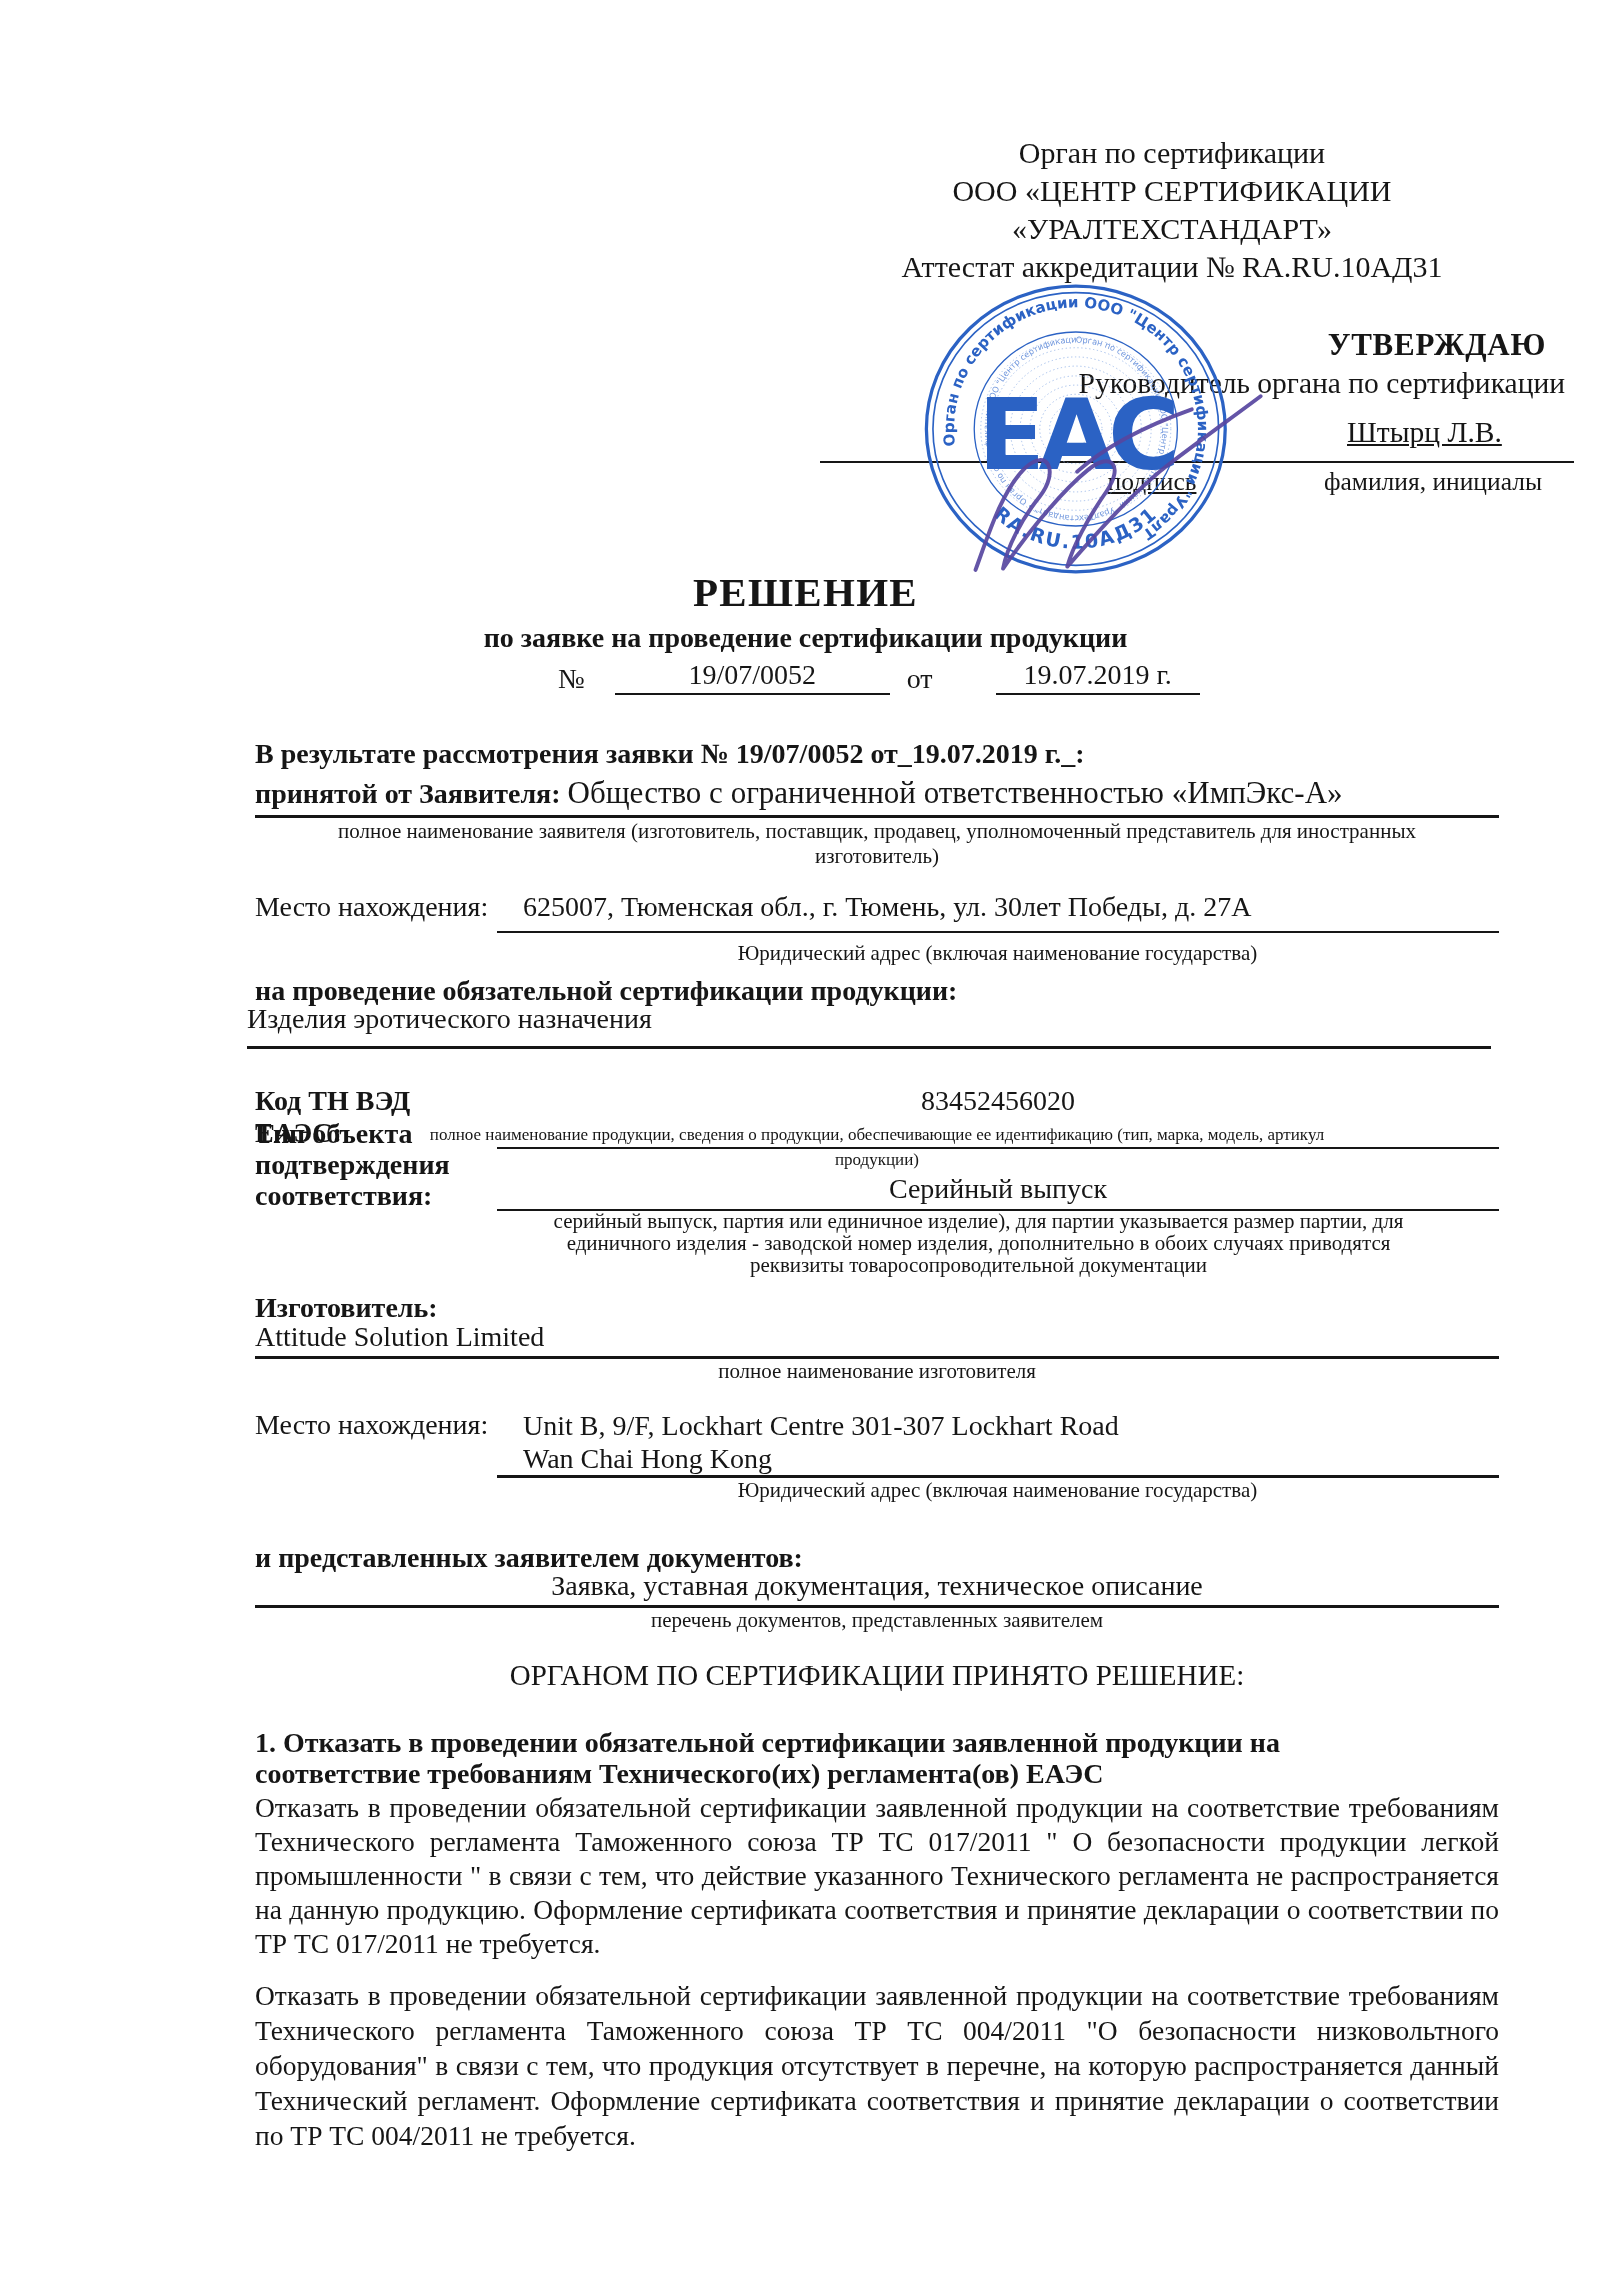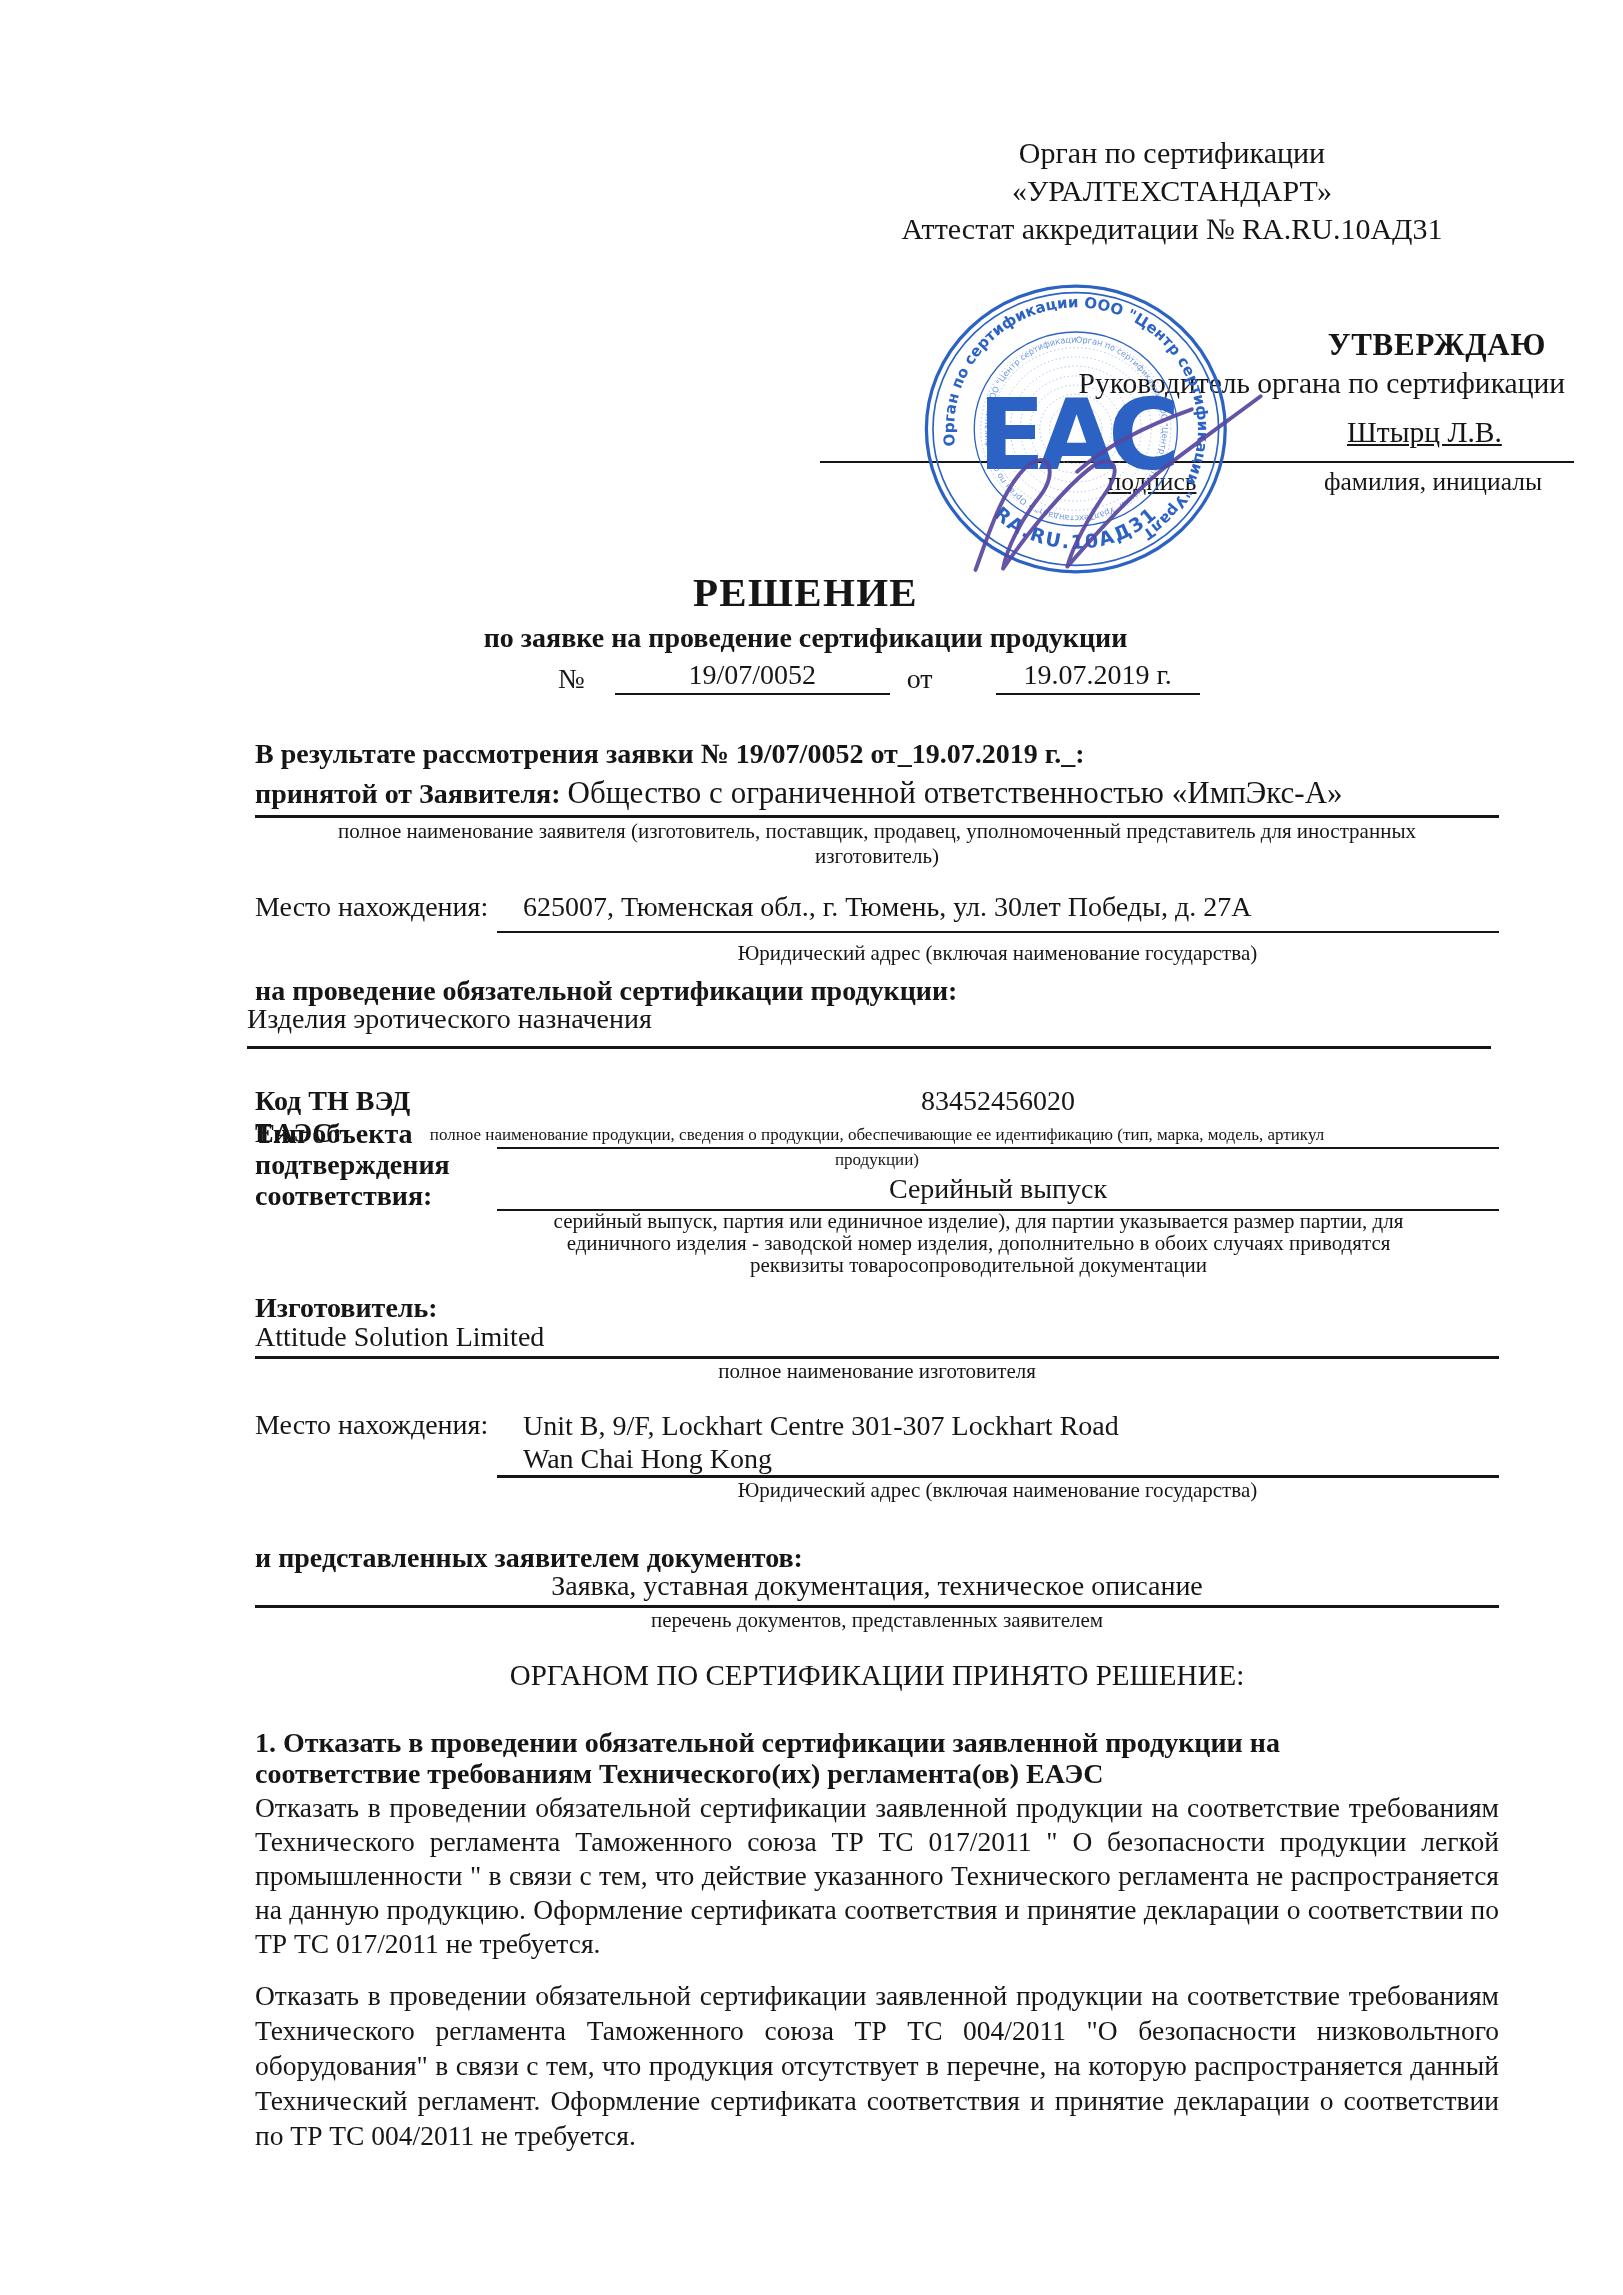--- a/index.html
+++ b/index.html
@@ -63,20 +63,21 @@
   .para1          { left:255px; top:1791px; width:1244px; font-size:27.5px; line-height:34px; text-align:justify; }
   .para2          { left:255px; top:1978px; width:1244px; font-size:27.5px; line-height:35px; text-align:justify; }
 </style>
 </head>
 <body>
 
 <div class="page">
 
   <div class="header-block">
     <div>Орган по сертификации</div>
+    <div>ООО «ЦЕНТР СЕРТИФИКАЦИИ</div>
     <div>«УРАЛТЕХСТАНДАРТ»</div>
     <div>Аттестат аккредитации № RA.RU.10АД31</div>
   </div>
 
   <div class="approve">УТВЕРЖДАЮ</div>
   <div class="role">Руководитель органа по сертификации</div>
   <div class="head-name">Штырц Л.В.</div>
   <div class="sig-rule"></div>
   <div class="cap-sign">подпись</div>
   <div class="cap-name">фамилия, инициалы</div>

